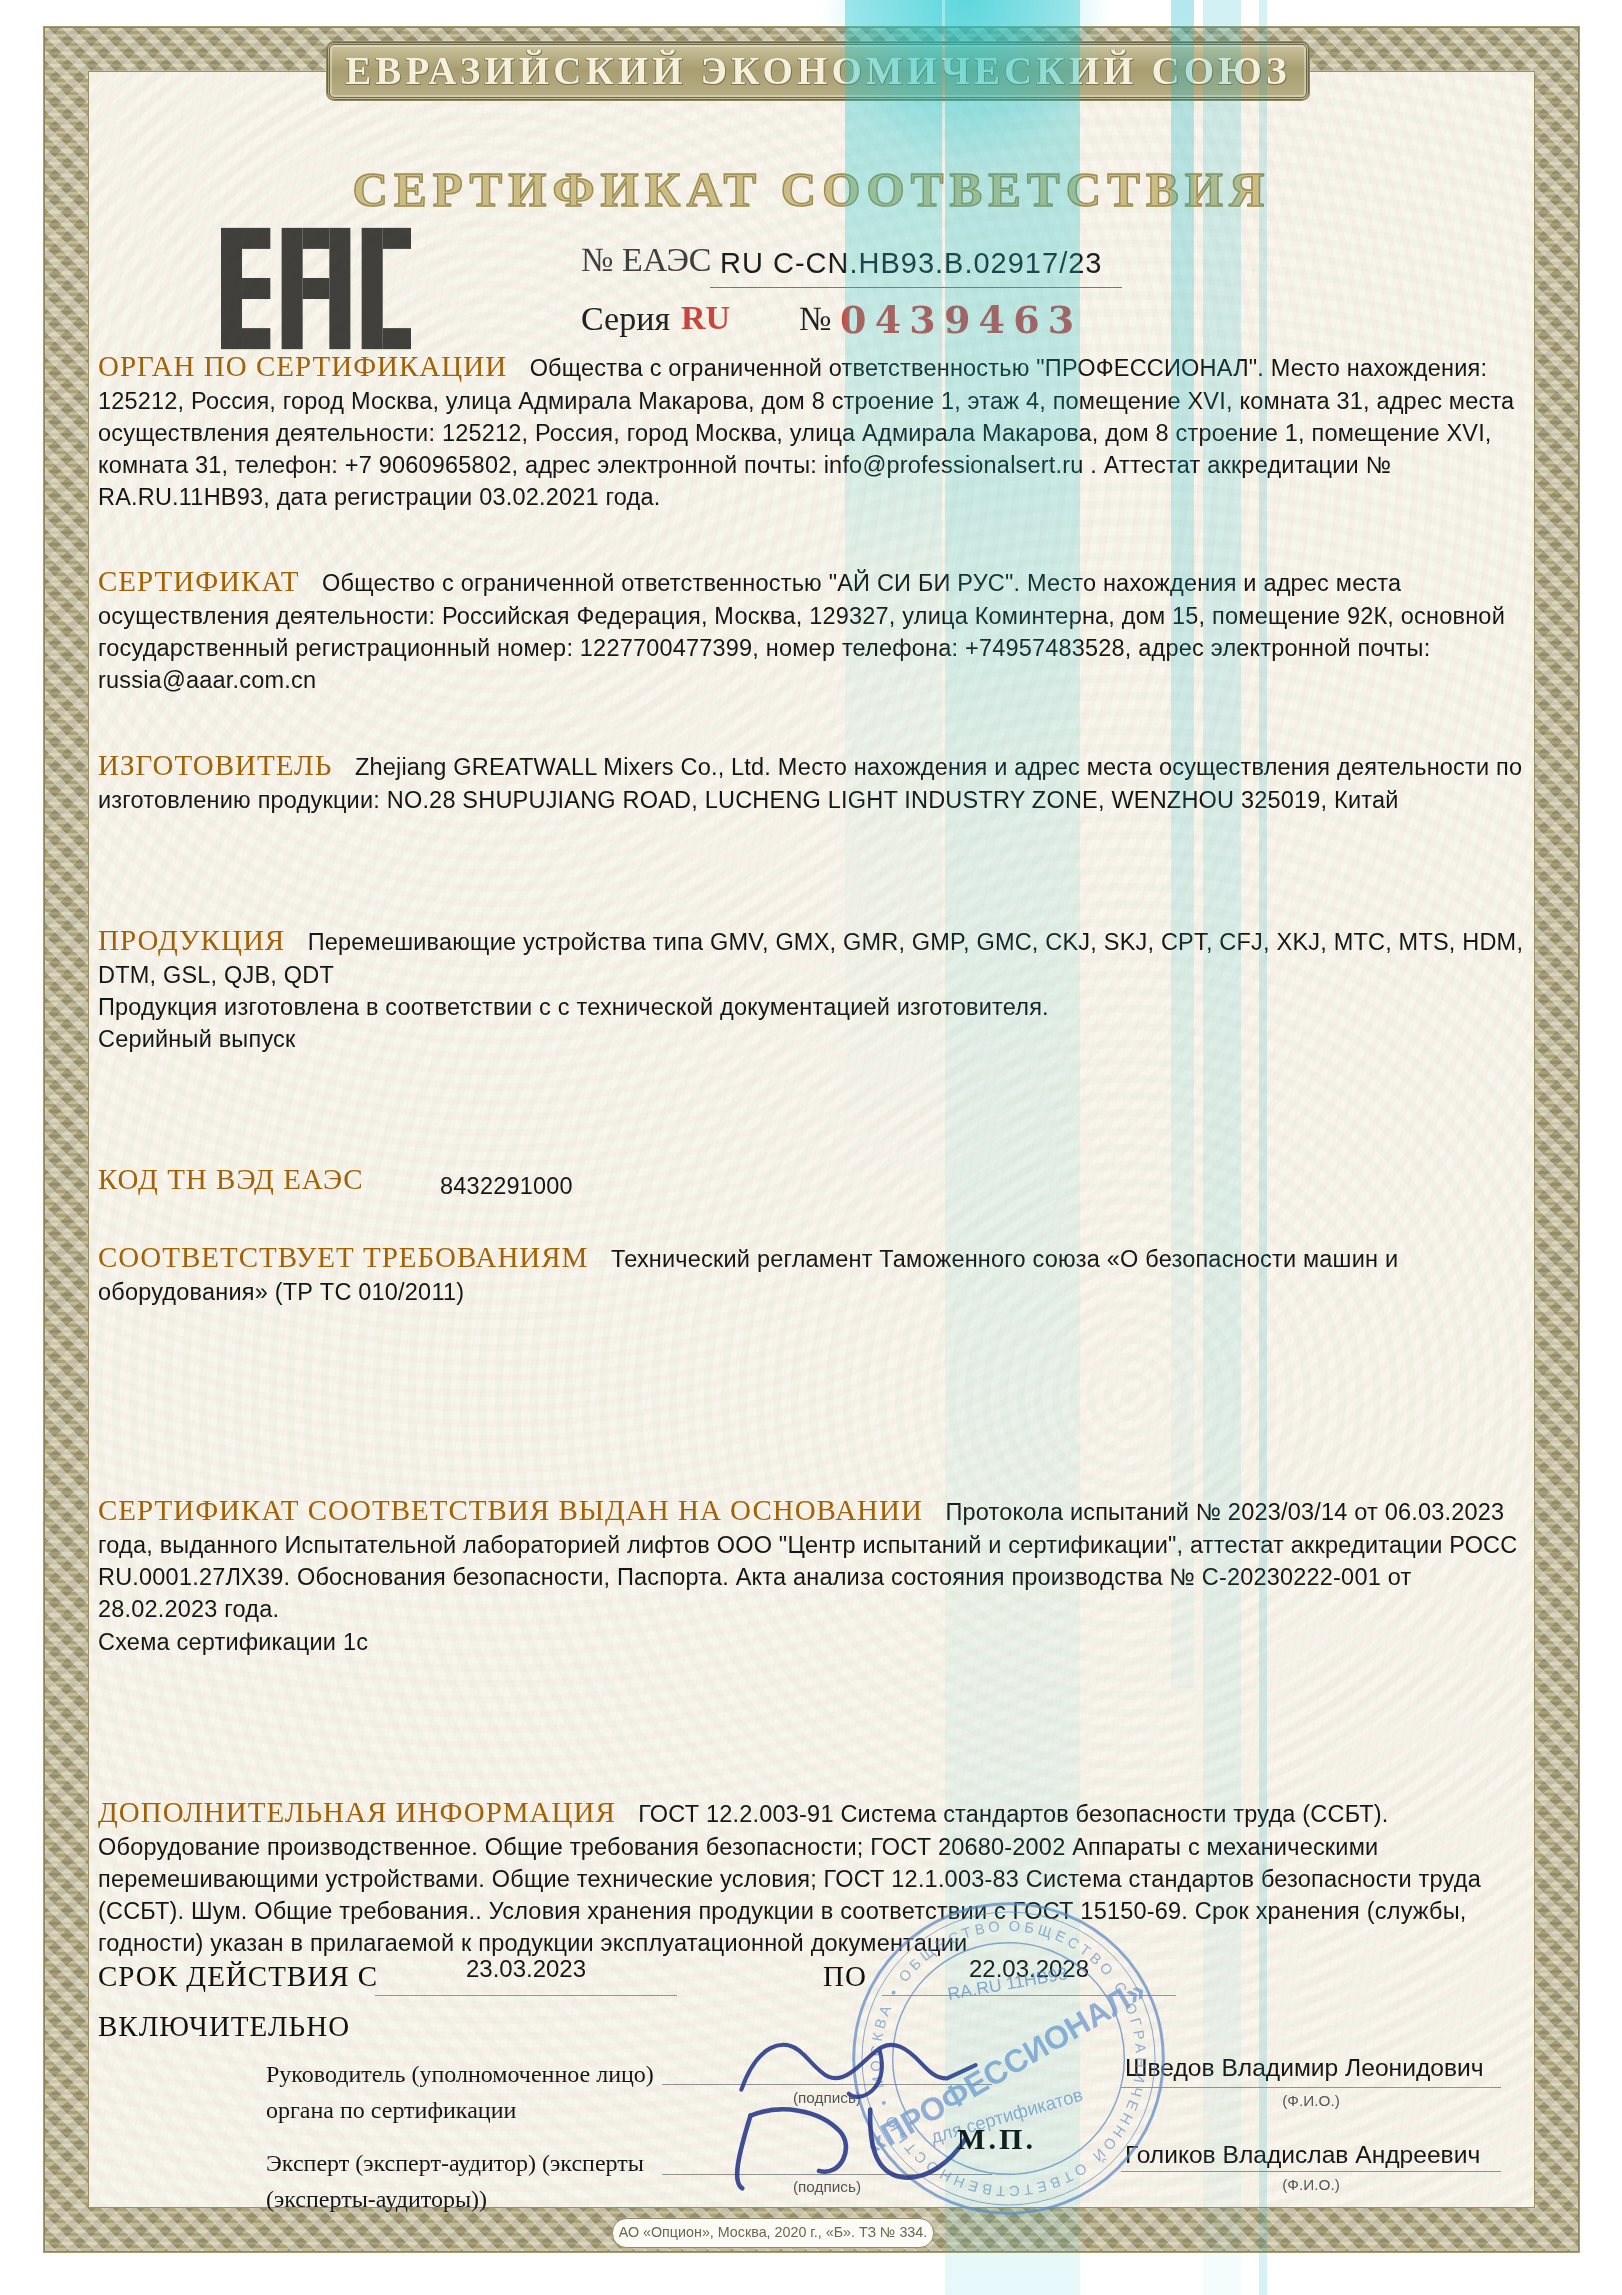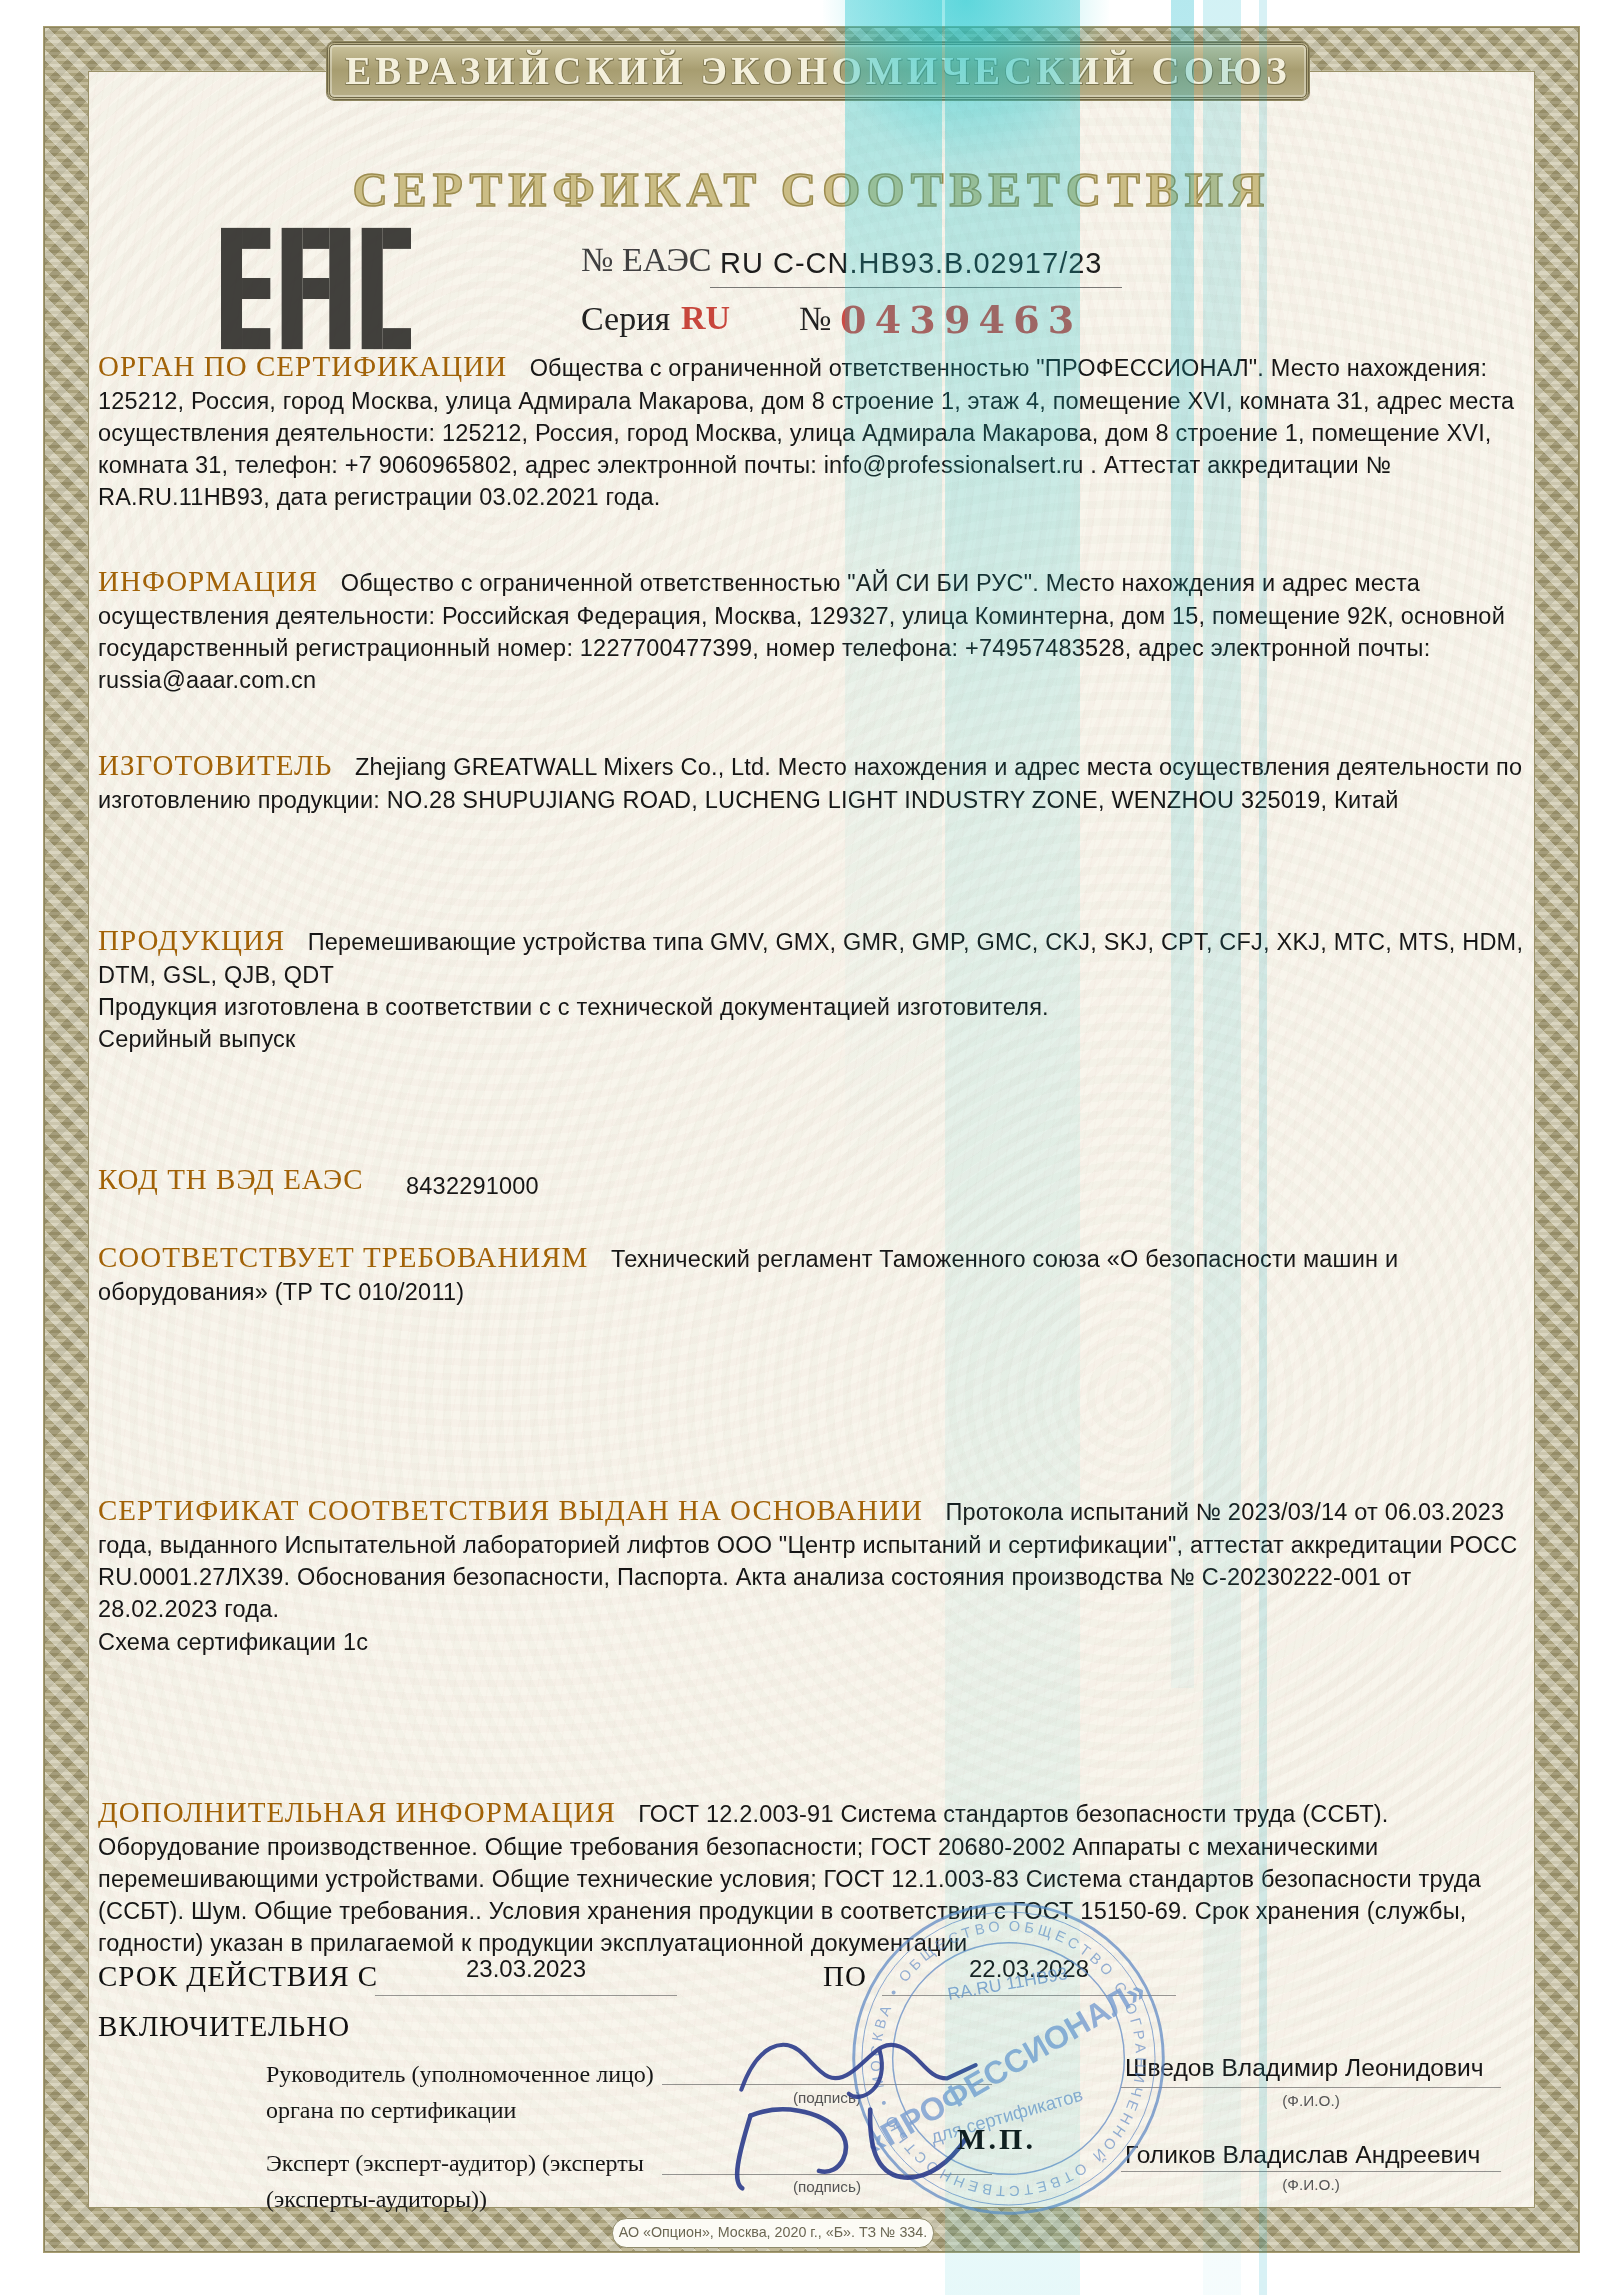--- a/index.html
+++ b/index.html
@@ -60,21 +60,21 @@
   .serial-label  { position:absolute; left:799px; top:300px; font-family:"Liberation Serif",serif; font-size:34px; color:#222; }
   .serial-number { position:absolute; left:840px; top:297px; font-family:"DejaVu Serif",serif;
                    font-weight:700; font-size:38px; letter-spacing:8.2px; color:#cc4a44; }
 
   
   .sec { position:absolute; left:98px; width:1427px; font-size:23.5px; line-height:1.36;
          color:#161616; letter-spacing:0.2px; }
   .sec .h { font-family:"Liberation Serif",serif; font-size:29px; letter-spacing:1px;
             color:#a16207; padding-right:22.5px; }
   .sec .blk { display:block; }
-  .tnved-val { display:inline-block; margin-left:20px; position:relative; top:5.1px; }
+  .tnved-val { display:inline-block; margin-left:54px; position:relative; top:5.1px; }
   .scheme { display:block; margin-top:1px; }
 
   
   .v-label { position:absolute; font-family:"Liberation Serif",serif; font-size:29px;
              letter-spacing:1px; color:#111; }
   .v-date  { position:absolute; font-size:24px; color:#161616; text-align:center; }
   .v-line  { position:absolute; border-top:1.5px solid #6e6e6e; opacity:.7; }
 
   
   .role { position:absolute; left:266px; width:460px; font-family:"Liberation Serif",serif;
@@ -130,21 +130,21 @@
   <span class="series-label">Серия</span>
   <span class="series-value">RU</span>
   <span class="serial-label">№</span>
   <span class="serial-number">0439463</span>
 
   <p class="sec" style="top:347px">
     <span class="h">ОРГАН ПО СЕРТИФИКАЦИИ</span><span>Общества с ограниченной ответственностью "ПРОФЕССИОНАЛ". Место нахождения: 125212, Россия, город Москва, улица Адмирала Макарова, дом 8 строение 1, этаж 4, помещение XVI, комната 31, адрес места осуществления деятельности: 125212, Россия, город Москва, улица Адмирала Макарова, дом 8 строение 1, помещение XVI, комната 31, телефон: +7 9060965802, адрес электронной почты: info@professionalsert.ru . Аттестат аккредитации № RA.RU.11НВ93, дата регистрации 03.02.2021 года.</span>
   </p>
 
   <p class="sec" style="top:562px">
-    <span class="h">ИНФОРМАЦИЯ</span><span>Общество с ограниченной ответственностью "АЙ СИ БИ РУС". Место нахождения и адрес места осуществления деятельности: Российская Федерация, Москва, 129327, улица Коминтерна, дом 15, помещение 92К, основной государственный регистрационный номер: 1227700477399, номер телефона: +74957483528, адрес электронной почты: russia@aaar.com.cn</span>
+    <span class="h">СЕРТИФИКАТ</span><span>Общество с ограниченной ответственностью "АЙ СИ БИ РУС". Место нахождения и адрес места осуществления деятельности: Российская Федерация, Москва, 129327, улица Коминтерна, дом 15, помещение 92К, основной государственный регистрационный номер: 1227700477399, номер телефона: +74957483528, адрес электронной почты: russia@aaar.com.cn</span>
   </p>
 
   <p class="sec" style="top:746px">
     <span class="h">ИЗГОТОВИТЕЛЬ</span><span>Zhejiang GREATWALL Mixers Co., Ltd. Место нахождения и адрес места осуществления деятельности по изготовлению продукции: NO.28 SHUPUJIANG ROAD, LUCHENG LIGHT INDUSTRY ZONE, WENZHOU 325019, Китай</span>
   </p>
 
   <p class="sec" style="top:921px">
     <span class="h">ПРОДУКЦИЯ</span><span>Перемешивающие устройства типа GMV, GMX, GMR, GMP, GMC, CKJ, SKJ, CPT, CFJ, XKJ, MTC, MTS, HDM, DTM, GSL, QJB, QDT</span>
     <span class="blk">Продукция изготовлена в соответствии с с технической документацией изготовителя.</span>
     <span class="blk">Серийный выпуск</span>

